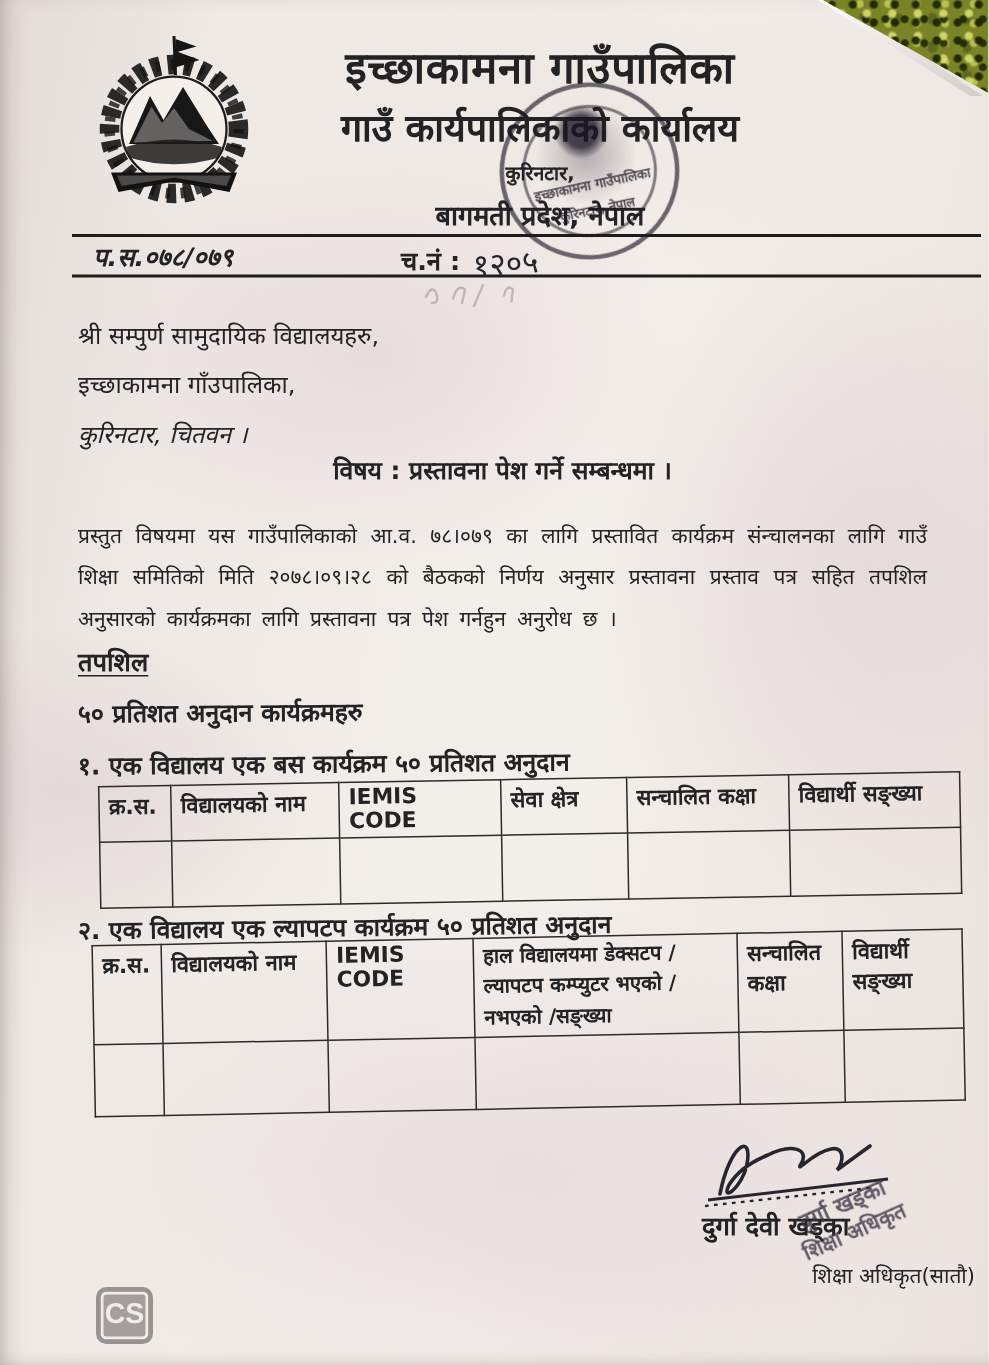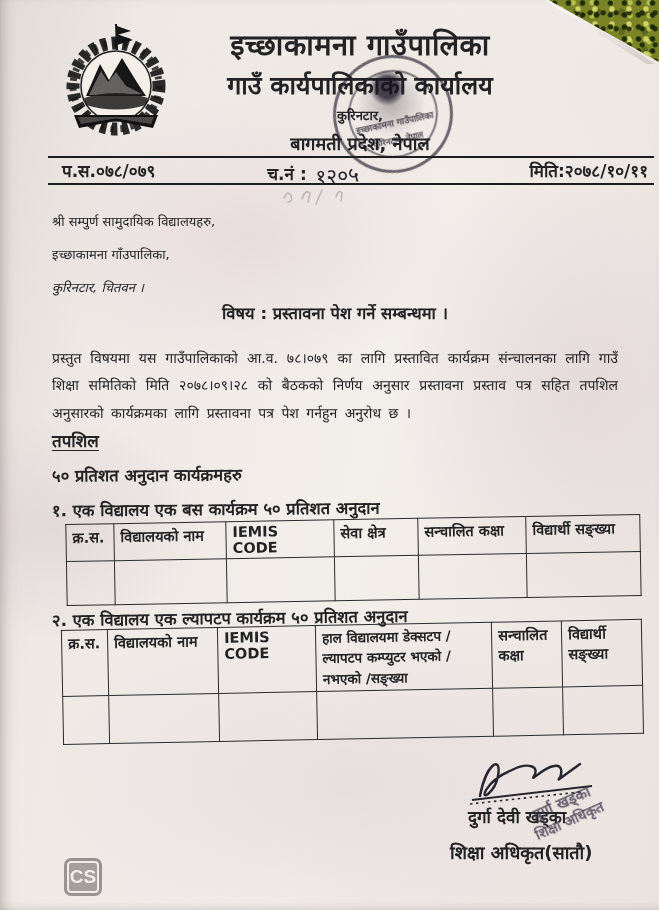--- a/index.html
+++ b/index.html
@@ -70,34 +70,34 @@
   .hstamp .t1 { top:58px; }
   .hstamp .t2 { top:76px; font-size:8.5px; }
 
   
   .refband {
     top:156px; left:48px; right:5px; height:29px;
     border-top:2.5px solid #1c1c1e; border-bottom:2.5px solid #1c1c1e;
     display:flex; align-items:center;
     font-weight:bold; font-size:17px;
   }
-  .refband .refno { margin-left:14px; }
+  .refband .refno { margin-left:14px;font-style:italic; }
   .refband .chb { margin-left:112px; display:flex; align-items:flex-end; gap:8px; }
   .refband .chval {
     font-family:"DejaVu Sans", sans-serif;
     font-weight:normal; font-size:21px; color:#26262e;
     transform:rotate(-4deg) translateY(4px);
   }
   .refband .date { margin-left:auto; margin-right:6px; }
 
   
   .scribble { top:182px; left:278px; opacity:.45; }
 
   
-  .addr { left:52px; font-size:13px; font-weight:500; }
+  .addr { left:52px; font-size:16px; font-weight:500; }
   .a1 { top:212px; } .a2 { top:245px; } .a3 { top:278px;font-style:italic; }
   .subject { top:301px; left:120px; width:430px; text-align:center; font-weight:bold; font-size:16.5px; }
   .para {
     top:345px; left:52px; width:566px;
     font-size:14px; line-height:1.95; text-align:justify;
     font-weight:500; word-spacing:3px;
   }
   .tapasil { top:429px; left:52px; font-size:17px; font-weight:bold; text-decoration:underline; text-underline-offset:3px; }
   .sec50 { top:463px; left:52px; font-size:16.5px; font-weight:600; transform:rotate(-.4deg); }
   .t1title { top:497px; left:52px; font-size:16.5px; font-weight:600; transform:rotate(-.5deg); }
@@ -111,21 +111,21 @@
   .tbl1 th { height:36px; }
   .tbl1 td { height:44px; }
   .tbl2 { top:630px; left:62px; width:580px; transform:rotate(-1.1deg); transform-origin:left center; }
   .tbl2 th { height:56px; }
   .tbl2 td { height:48px; }
   .tbl2 th.wide { font-size:13.5px; line-height:1.5; }
 
   
   .sig { top:750px; left:462px; }
   .signame { top:805px; left:468px; width:170px; text-align:left; font-size:17px; font-weight:bold; }
-  .sigdesig { top:840px; left:450px; width:200px; text-align:left; font-size:18px; font-weight:bold; }
+  .sigdesig { top:840px; left:450px; width:200px; text-align:right; font-size:14px; font-weight:normal; }
   .sigstamp {
     top:824px; left:492px; width:160px;
     transform:rotate(-24deg); transform-origin:left center;
     color:rgba(58,52,70,.78); filter:blur(.4px);
     font-weight:bold; text-align:center;
   }
   .sigstamp .s1 { font-size:15px; }
   .sigstamp .s2 { font-size:14px; }
 
   
@@ -184,21 +184,20 @@
   <div class="t1">इच्छाकामना गाउँपालिका</div>
   <div class="t2">कुरिनटार, नेपाल</div>
 </div>
 
 <div class="abs refband">
   <span class="refno">प.स.०७८/०७९</span>
   <span class="chb">
     <span>च.नं :</span>
     <span class="chval">१२०५</span>
   </span>
-  <span class="date">मिति:२०७८/१०/११</span>
 </div>
 
 <div class="abs scribble">
   <svg width="110" height="26" viewBox="0 0 110 26">
     <path d="M6,16 q4,-9 7,-2 q2,6 -3,6 M24,17 q3,-10 8,-6 l-2,9 M44,8 l-6,14 M58,15 q2,-8 6,-4 l-1,8" fill="none" stroke="rgba(115,104,96,.8)" stroke-width="1.6" stroke-linecap="round"></path>
   </svg>
 </div>
 
 <div class="abs addr a1">श्री सम्पुर्ण सामुदायिक विद्यालयहरु,</div>
 <div class="abs addr a2">इच्छाकामना गाँउपालिका,</div>

